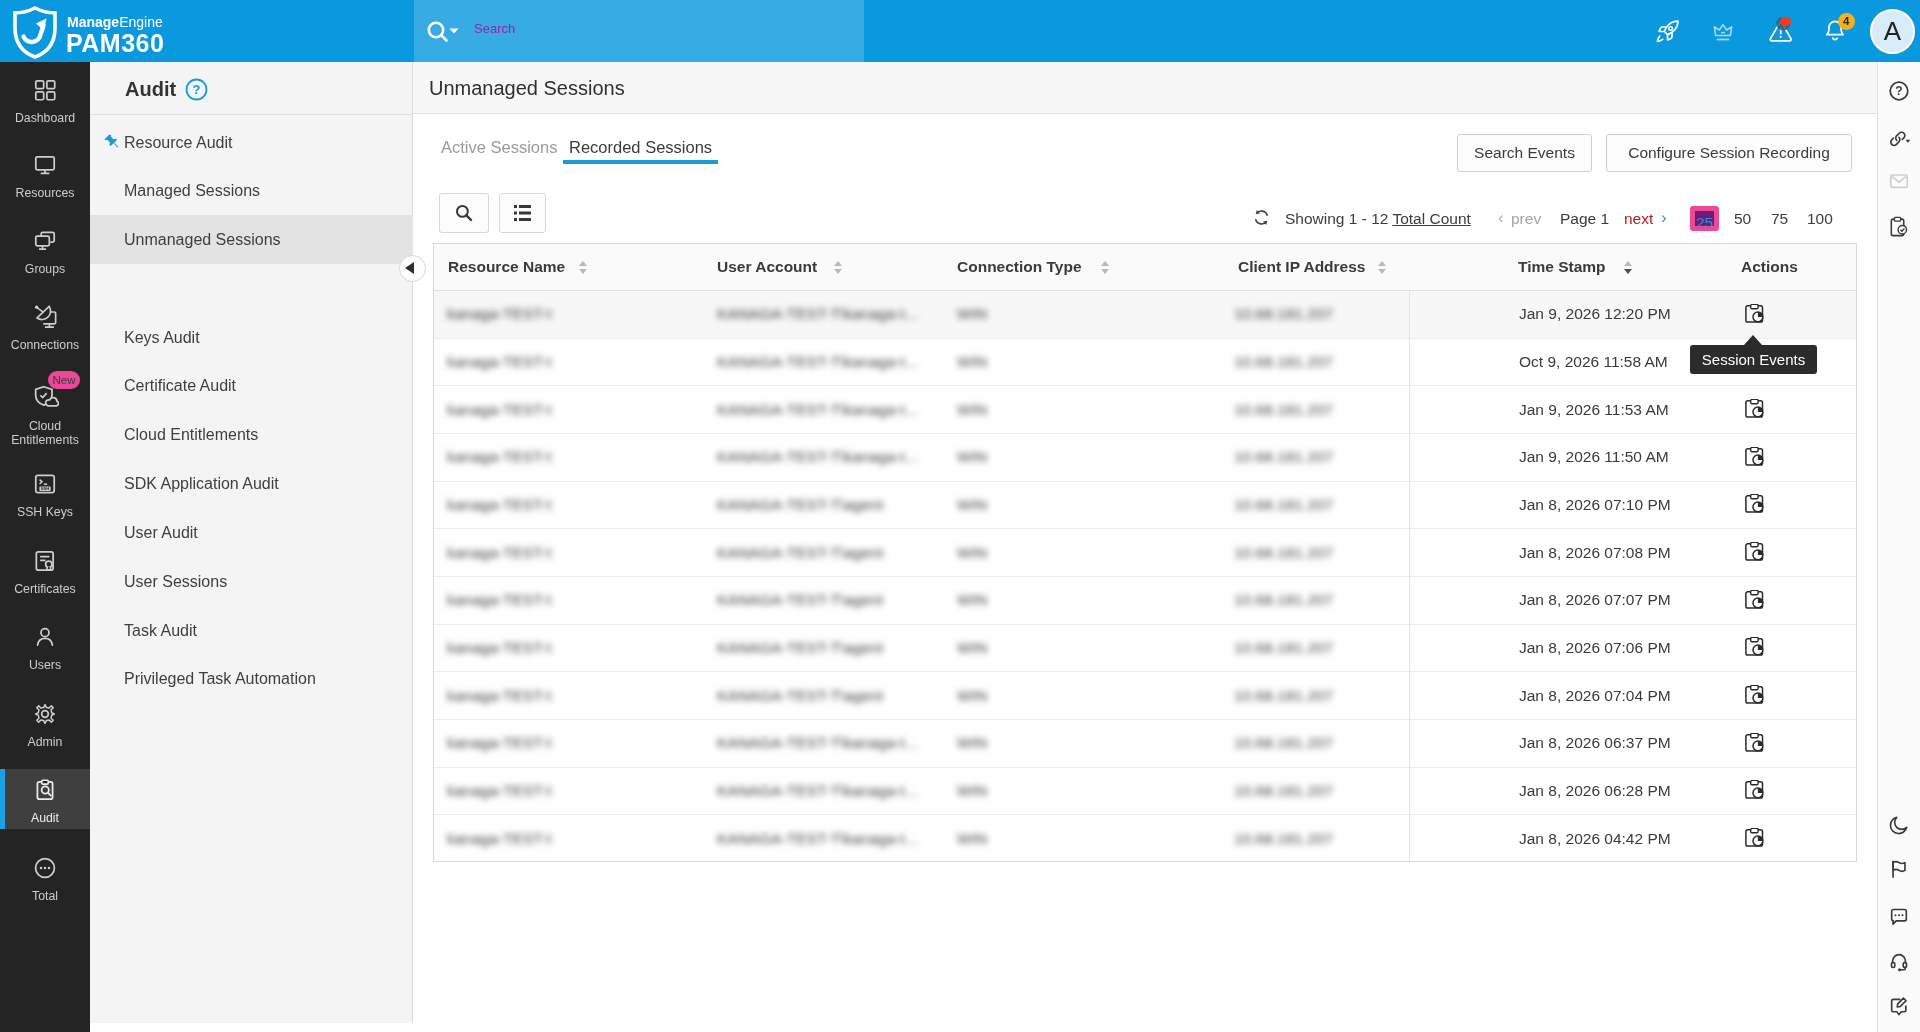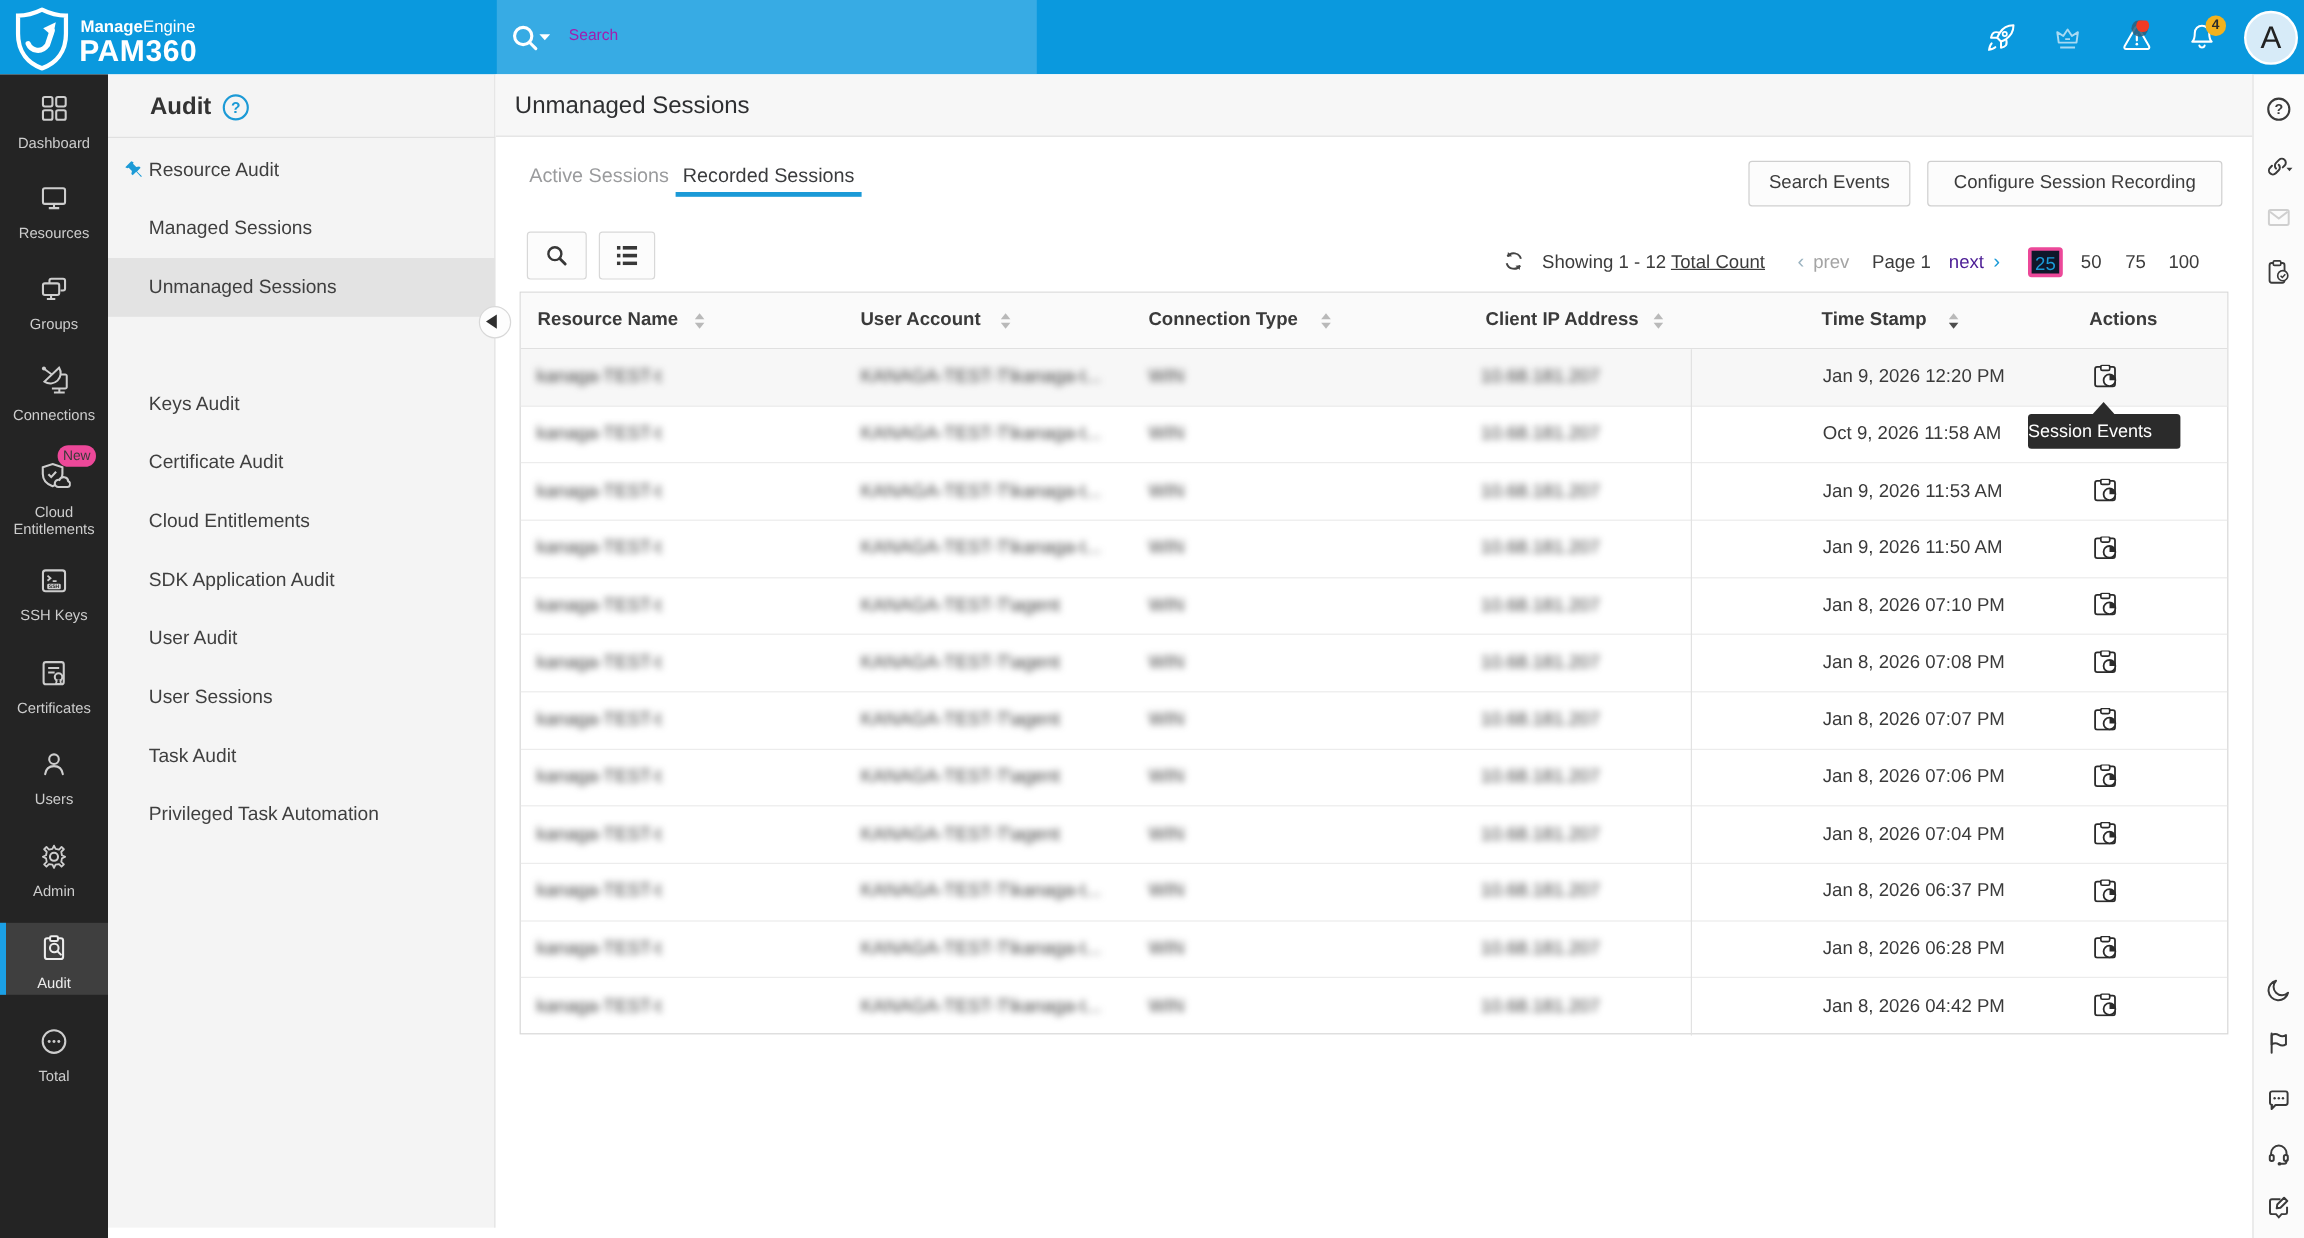--- a/index.html
+++ b/index.html
@@ -205,23 +205,23 @@
   <svg class="abs" style="left:839px;top:146px" width="19" height="19" viewBox="0 0 24 24" fill="none" stroke="#444" stroke-width="2.1">
       <path d="M19.5 9.7 a8 8 0 0 0-14.2-2.5"></path>
       <path d="M4.5 14.3 a8 8 0 0 0 14.2 2.5"></path>
       <path d="M5.8 2.6 l-.6 5 5-.6 z" fill="#444" stroke="none"></path>
       <path d="M18.2 21.4 l.6-5 -5 .6 z" fill="#444" stroke="none"></path>
     </svg>
   <div class="abs" style="left:872px;top:148px;font-size:15.5px;color:#3c3c3c">Showing 1 - 12 <span style="text-decoration:underline">Total Count</span></div>
   <div class="abs" style="left:1085px;top:146px;font-size:17px;color:#9bb3c0">‹</div>
   <div class="abs" style="left:1098px;top:148px;font-size:15.5px;color:#a4a4a4">prev</div>
   <div class="abs" style="left:1147px;top:148px;font-size:15.5px;color:#3c3c3c">Page 1</div>
-  <div class="abs" style="left:1211px;top:148px;font-size:15.5px;color:#4c1d95">next</div>
+  <div class="abs" style="left:1211px;top:148px;font-size:15.5px;color:#b91c1c">next</div>
   <div class="abs" style="left:1248px;top:146px;font-size:17px;color:#1b9ad7">›</div>
-  <div class="abs" style="left:1277px;top:144px;width:29px;height:25px;border:3px solid #ec4899;border-radius:3px;background:#0f172a;color:#1b9ad7;font-size:15.5px;text-align:center;line-height:23px">25</div>
+  <div class="abs" style="left:1277px;top:144px;width:29px;height:25px;border:5px solid #ec4899;border-radius:3px;background:#701a75;color:#1b9ad7;font-size:15.5px;text-align:center;line-height:23px">25</div>
   <div class="abs" style="left:1321px;top:148px;font-size:15.5px;color:#3c3c3c">50</div>
   <div class="abs" style="left:1358px;top:148px;font-size:15.5px;color:#3c3c3c">75</div>
   <div class="abs" style="left:1394px;top:148px;font-size:15.5px;color:#3c3c3c">100</div>
 </div>
 
 <div id="tbl">
   <div class="abs" style="left:0;top:0;width:1422px;height:47px;background:#fafafa;border-bottom:1px solid #e0e0e0">
     <span class="hcell" style="left:14px">Resource Name</span>
     <svg class="abs" style="left:144px;top:16px" width="10" height="15" viewBox="0 0 10 15">
         <path d="M5 1 L9 6 H1 Z" fill="#b9b9b9"></path>
@@ -401,21 +401,21 @@
 <svg class="abs" style="left:1311px;top:12.5px" width="19" height="19" viewBox="0 0 19 19">
         <rect x="0.9" y="1.7" width="16.6" height="16.4" rx="1.8" fill="none" stroke="#2b2b2b" stroke-width="1.5"></rect>
         <rect x="5.7" y="0.3" width="7.4" height="4.4" rx="1.3" fill="#ffffff" stroke="#2b2b2b" stroke-width="1.4"></rect>
         <circle cx="12.9" cy="12.9" r="4.9" fill="#ffffff" stroke="#2b2b2b" stroke-width="1.5"></circle>
         <path d="M12.9 12.9 V7.9 A5 5 0 0 1 17.9 12.9 Z" fill="#2b2b2b"></path>
       </svg>
 </div>
   <div class="abs" style="left:975px;top:47px;width:1px;height:572px;background:#e2e2e2"></div>
 </div>
 
-<div class="abs" style="left:1690px;top:345px;width:127px;height:29px;background:#2b2b2b;border-radius:3px;color:#fff;font-size:15px;line-height:29px;z-index:9">Session Events</div>
+<div class="abs" style="left:1690px;top:345px;width:127px;height:29px;background:#2b2b2b;border-radius:3px;color:#fff;font-size:15px;text-align:center;line-height:29px;z-index:9">Session Events</div>
 <div class="abs" style="left:1744px;top:335px;width:0;height:0;border-left:9.5px solid transparent;border-right:9.5px solid transparent;border-bottom:10px solid #2b2b2b;z-index:9"></div>
 
 <div id="rsb">
   <svg class="ric" style="top:18px" width="22" height="22" viewBox="0 0 24 24">
       <circle cx="12" cy="12" r="9.6" fill="none" stroke="#3a3a3a" stroke-width="1.9"></circle>
       <text x="12" y="16.5" font-size="13" font-weight="bold" fill="#3a3a3a" text-anchor="middle" font-family="Liberation Sans">?</text>
     </svg>
   <svg class="ric" style="top:66px" width="24" height="22" viewBox="0 0 26 24">
       <path d="M10.5 13.5 a3.6 3.6 0 0 1 0-5.1 L13.2 5.7 a3.6 3.6 0 0 1 5.1 5.1 L16.6 12.5" fill="none" stroke="#3a3a3a" stroke-width="1.8" stroke-linecap="round"></path>
       <path d="M12.9 10.1 a3.6 3.6 0 0 1 0 5.1 L10.2 17.9 a3.6 3.6 0 0 1-5.1-5.1 L6.8 11.1" fill="none" stroke="#3a3a3a" stroke-width="1.8" stroke-linecap="round"></path>

